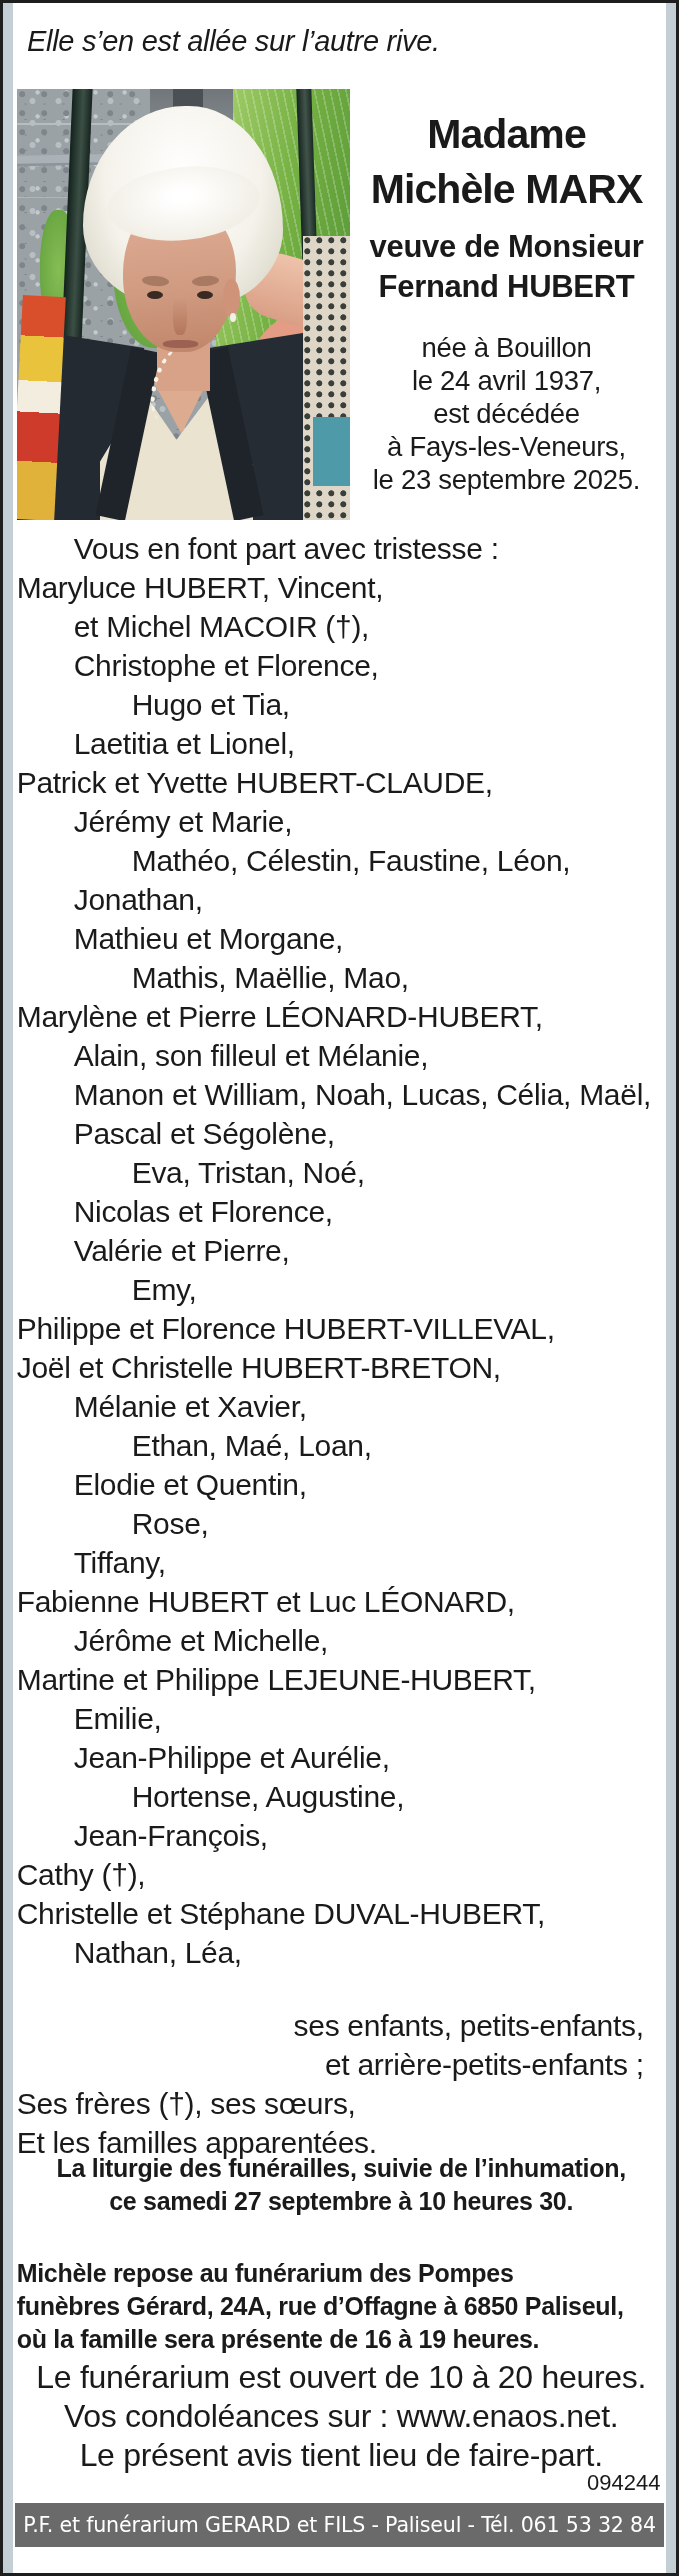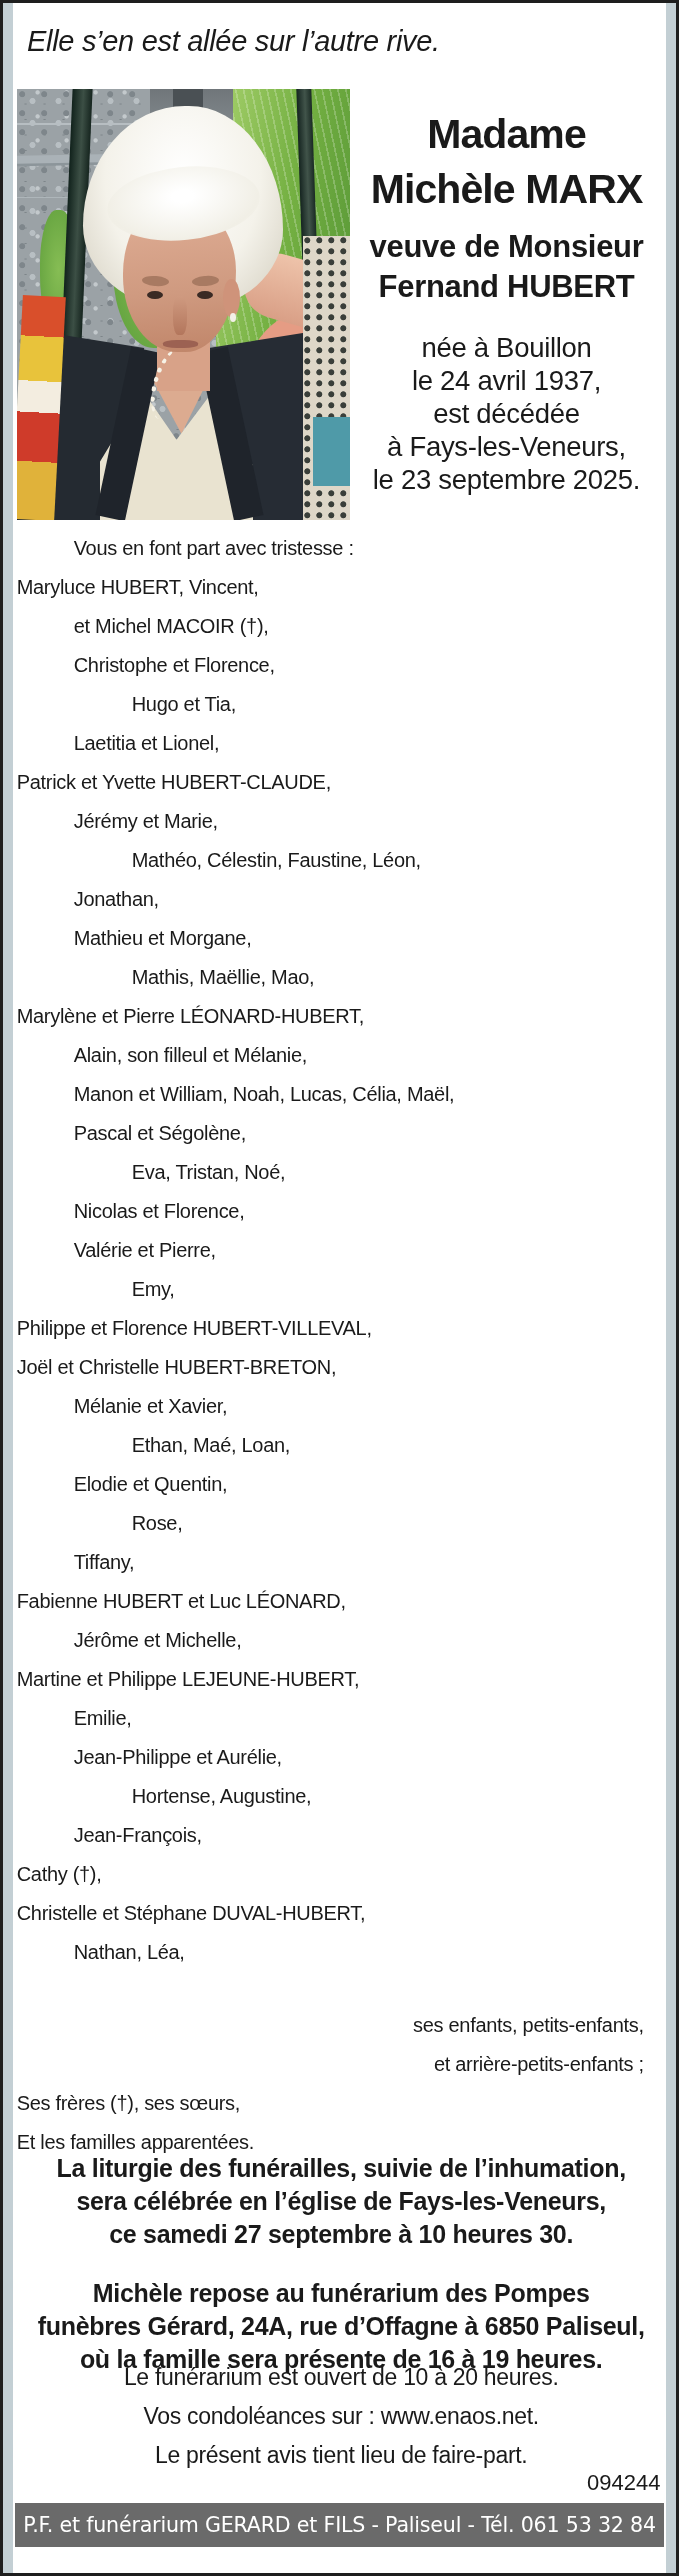--- a/index.html
+++ b/index.html
@@ -79,36 +79,36 @@
 
   
   .col-right{position:absolute;left:347px;top:104px;width:313px;text-align:center;}
   .title-line{font-size:41px;font-weight:700;line-height:55px;letter-spacing:-0.9px;white-space:nowrap;}
   .subtitle-block{margin-top:10.3px;}
   .subtitle-line{font-size:31px;font-weight:700;line-height:40px;white-space:nowrap;}
   .vitals-block{margin-top:24px;}
   .vital-line{font-size:27.5px;line-height:33px;white-space:nowrap;}
 
   
-  .list-block{position:absolute;left:13.7px;top:526px;width:649px;font-size:20px;line-height:39px;}
+  .list-block{position:absolute;left:13.7px;top:526px;width:649px;font-size:30px;line-height:39px;}
   .intro-line{padding-left:57px;white-space:nowrap;}
   .family-line{white-space:nowrap;}
   .indent-0{padding-left:0;}
   .indent-1{padding-left:57px;}
   .indent-2{padding-left:115px;}
   .closing-right{margin-top:34px;text-align:right;padding-right:22px;}
   .closing-left{text-align:left;}
 
   
   .ceremony-block{position:absolute;left:13.7px;top:2149px;width:649px;text-align:center;
     font-size:25px;font-weight:700;line-height:33px;}
-  .repose-block{position:absolute;left:13.7px;top:2254px;width:649px;text-align:center;
-    font-size:25px;font-weight:700;line-height:33px;margin-top:20px;}
+  .repose-block{position:absolute;left:13.7px;top:2254px;width:649px;
+    font-size:25px;font-weight:700;line-height:33px;}
   .info-block{position:absolute;left:13.7px;top:2355px;width:649px;text-align:center;
-    font-size:23px;line-height:39px;}
+    font-size:32px;line-height:39px;}
   .bold-line,.info-line{white-space:nowrap;}
   .ref-number{position:absolute;right:15.5px;top:2467px;font-size:22px;letter-spacing:0;}
   .footer-bar{position:absolute;left:12px;right:12px;top:2500px;height:44px;
     background:var(--footer_bg);color:var(--footer_text);
     display:flex;align-items:center;justify-content:center;}
   .footer-text{font-size:20.6px;letter-spacing:-0.2px;white-space:nowrap;
     font-family:"DejaVu Sans",sans-serif;}
 </style>
 </head>
 <body>
@@ -223,21 +223,20 @@
     <div class="closing-left">
 
     <div class="family-line">Ses frères (†), ses sœurs,</div>
         <div class="family-line">Et les familles apparentées.</div>
       </div>
   </div>
 
   <div class="ceremony-block">
 
   <div class="bold-line">La liturgie des funérailles, suivie de l’inhumation,</div>
-      <div class="bold-line">sera célébrée en l’église de Fays-les-Veneurs,</div>
       <div class="bold-line">ce samedi 27 septembre à 10 heures 30.</div>
     </div>
 
   <div class="repose-block">
 
   <div class="bold-line">Michèle repose au funérarium des Pompes</div>
       <div class="bold-line">funèbres Gérard, 24A, rue d’Offagne à 6850 Paliseul,</div>
       <div class="bold-line">où la famille sera présente de 16 à 19 heures.</div>
     </div>
 

